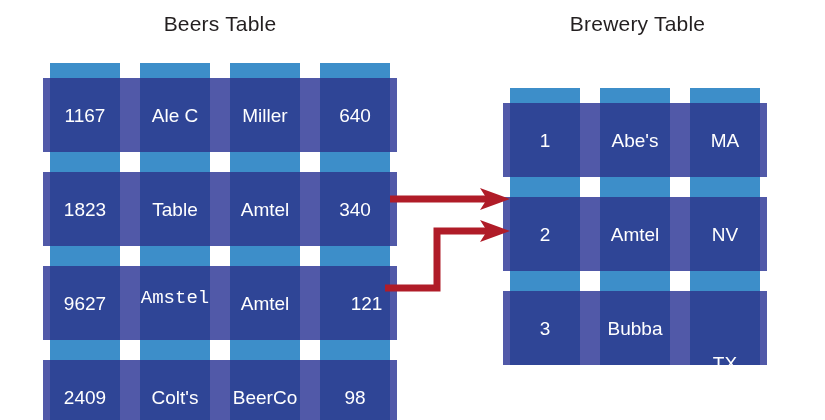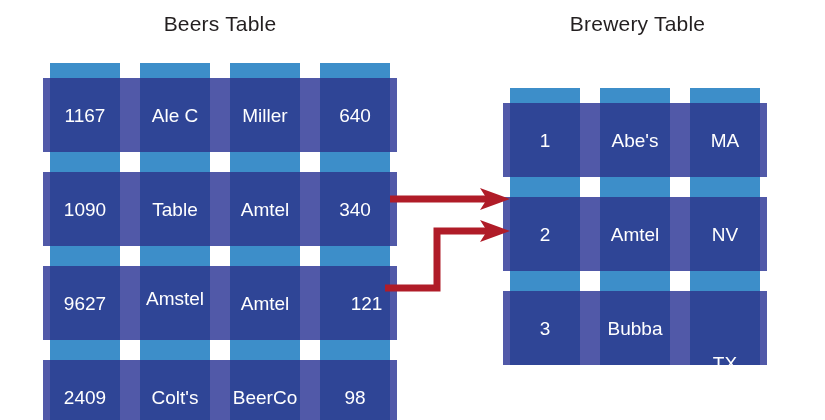--- a/index.html
+++ b/index.html
@@ -91,35 +91,35 @@
       <div class="cell" style="left: 320px; top: 78px; width: 70px; height: 74px;">640</div>
       <div class="overhang" style="left: 43px; top: 172px; width: 7px; height: 74px;"></div>
       <div class="overhang" style="left: 390px; top: 172px; width: 7px; height: 74px;"></div>
       <div class="rowbar" style="left: 50px; top: 172px; width: 70px; height: 74px;"></div>
       <div class="rowbar" style="left: 140px; top: 172px; width: 70px; height: 74px;"></div>
       <div class="rowbar" style="left: 230px; top: 172px; width: 70px; height: 74px;"></div>
       <div class="rowbar" style="left: 320px; top: 172px; width: 70px; height: 74px;"></div>
       <div class="gapcell" style="left: 120px; top: 172px; width: 20px; height: 74px;"></div>
       <div class="gapcell" style="left: 210px; top: 172px; width: 20px; height: 74px;"></div>
       <div class="gapcell" style="left: 300px; top: 172px; width: 20px; height: 74px;"></div>
-      <div class="cell" style="left: 50px; top: 172px; width: 70px; height: 74px;">1090</div>
+      <div class="cell" style="left: 50px; top: 172px; width: 70px; height: 74px;">1823</div>
       <div class="cell" style="left: 140px; top: 172px; width: 70px; height: 74px;">Table</div>
       <div class="cell" style="left: 230px; top: 172px; width: 70px; height: 74px;">Amtel</div>
       <div class="cell" style="left: 320px; top: 172px; width: 70px; height: 74px;">340</div>
       <div class="overhang" style="left: 43px; top: 266px; width: 7px; height: 74px;"></div>
       <div class="overhang" style="left: 390px; top: 266px; width: 7px; height: 74px;"></div>
       <div class="rowbar" style="left: 50px; top: 266px; width: 70px; height: 74px;"></div>
       <div class="rowbar" style="left: 140px; top: 266px; width: 70px; height: 74px;"></div>
       <div class="rowbar" style="left: 230px; top: 266px; width: 70px; height: 74px;"></div>
       <div class="rowbar" style="left: 320px; top: 266px; width: 70px; height: 74px;"></div>
       <div class="gapcell" style="left: 120px; top: 266px; width: 20px; height: 74px;"></div>
       <div class="gapcell" style="left: 210px; top: 266px; width: 20px; height: 74px;"></div>
       <div class="gapcell" style="left: 300px; top: 266px; width: 20px; height: 74px;"></div>
       <div class="cell" style="left: 50px; top: 266px; width: 70px; height: 74px;">9627</div>
-      <div class="cell" style="left: 140px; top: 266px; width: 70px; height: 65px;">Amstel</div>
+      <div class="cell" style="left: 140px; top: 266px; width: 70px; height: 65px; font-family: Liberation Mono, monospace;">Amstel</div>
       <div class="cell" style="left: 230px; top: 266px; width: 70px; height: 74px;">Amtel</div>
       <div class="cell" style="left: 320px; top: 266px; width: 93px; height: 74px;">121</div>
       <div class="overhang" style="left: 43px; top: 360px; width: 7px; height: 74px;"></div>
       <div class="overhang" style="left: 390px; top: 360px; width: 7px; height: 74px;"></div>
       <div class="rowbar" style="left: 50px; top: 360px; width: 70px; height: 74px;"></div>
       <div class="rowbar" style="left: 140px; top: 360px; width: 70px; height: 74px;"></div>
       <div class="rowbar" style="left: 230px; top: 360px; width: 70px; height: 74px;"></div>
       <div class="rowbar" style="left: 320px; top: 360px; width: 70px; height: 74px;"></div>
       <div class="gapcell" style="left: 120px; top: 360px; width: 20px; height: 74px;"></div>
       <div class="gapcell" style="left: 210px; top: 360px; width: 20px; height: 74px;"></div>

